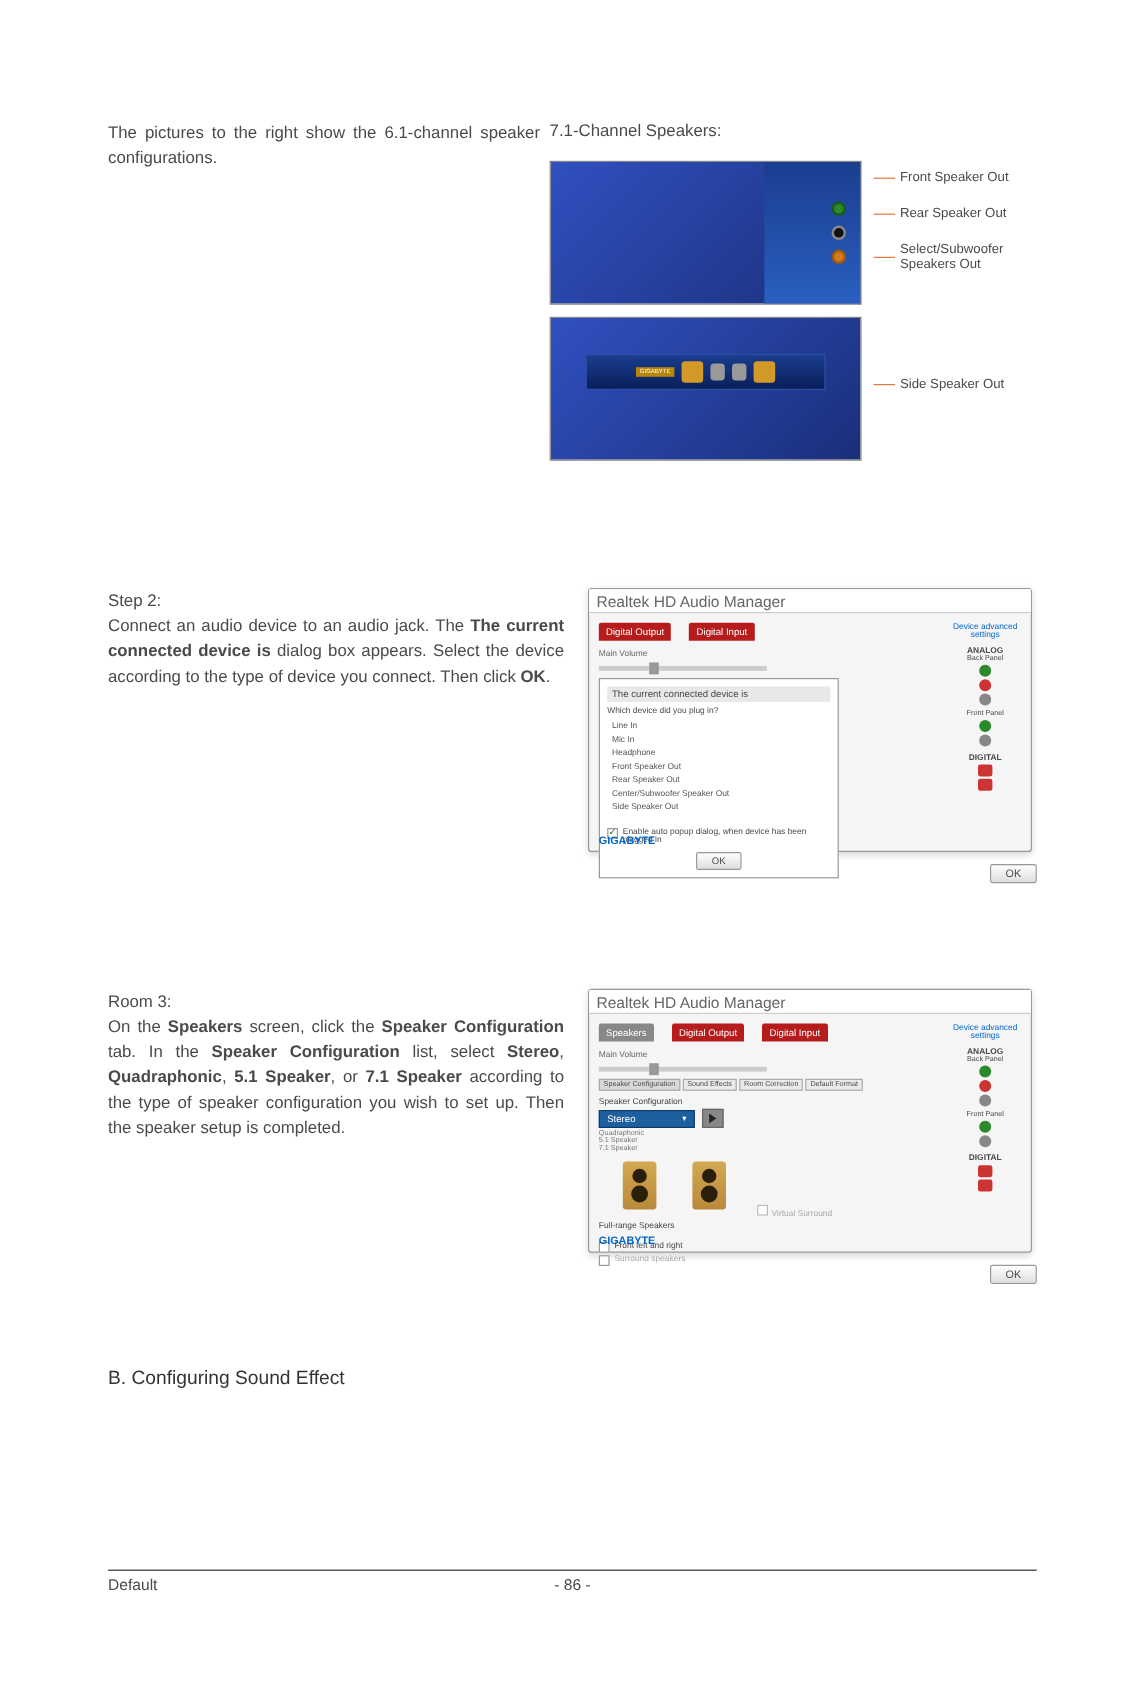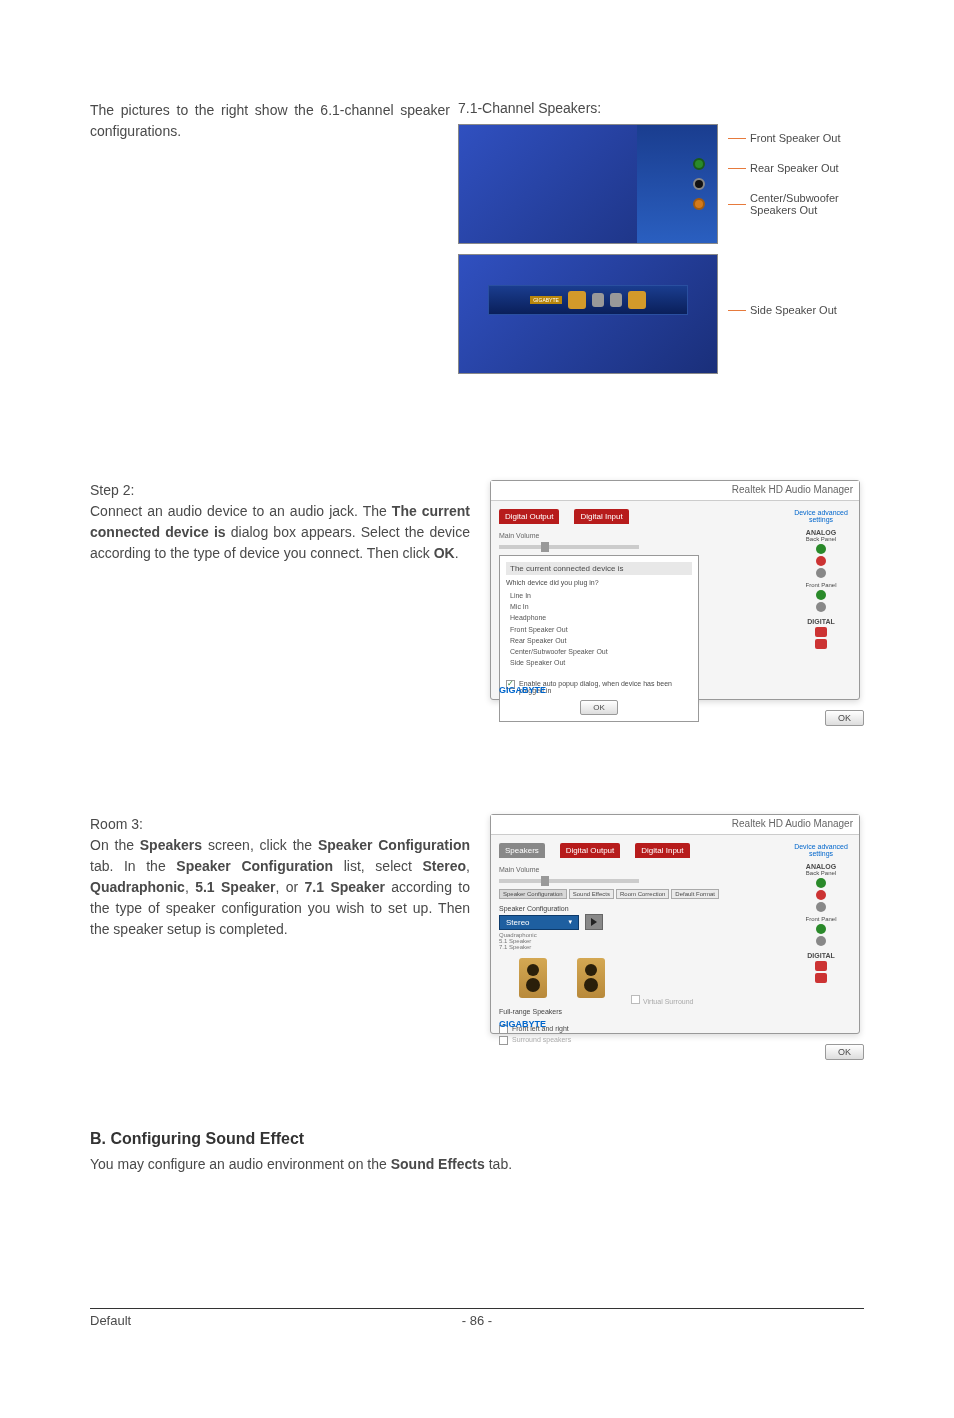--- a/index.html
+++ b/index.html
@@ -22,21 +22,21 @@
       flex: 0 0 360px;
       font-size: 14px;
       line-height: 1.5;
       text-align: justify;
     }
     .right-col {
       flex: 1;
     }
     .speaker-label {
       font-size: 14px;
-      margin-bottom: 8px;
+      margin-bottom: 18px;
     }
     .image-row {
       display: flex;
       align-items: flex-start;
       gap: 10px;
       margin-bottom: 8px;
     }
     .ui-image {
       background: linear-gradient(135deg, #3050c0, #1a2f7a);
       border: 1px solid #888;
@@ -91,24 +91,23 @@
       background: #f5f5f5;
       border: 1px solid #999;
       border-radius: 3px;
       position: relative;
       box-shadow: 0 2px 6px rgba(0,0,0,0.15);
     }
     .dialog-header {
       height: 20px;
       background: #fff;
       border-bottom: 1px solid #ccc;
-      font-size: 10px;
+      font-size: 13px;
       padding: 3px 6px;
       color: #666;
-      text-align: right;
     }
     .dialog-body {
       padding: 8px;
       position: relative;
       height: calc(100% - 20px);
     }
     .tab-row {
       display: flex;
       gap: 15px;
       margin-bottom: 8px;
@@ -185,21 +184,21 @@
       left: 8px;
       font-size: 9px;
       font-weight: bold;
       color: #0066cc;
     }
     .section-b {
       margin-top: 70px;
     }
     .heading-b {
       font-size: 16px;
-      font-weight: bold;
+      font-weight: normal;
       color: #333;
       margin-bottom: 6px;
     }
     .body-text {
       font-size: 14px;
       line-height: 1.5;
     }
     .footer {
       position: absolute;
       bottom: 90px;
@@ -373,21 +372,21 @@
           <div class="anno-group">
               <div class="anno-tick"></div>
               <span>Front Speaker Out</span>
             </div>
           <div class="anno-group">
               <div class="anno-tick"></div>
               <span>Rear Speaker Out</span>
             </div>
           <div class="anno-group">
               <div class="anno-tick"></div>
-              <div><span>Center/Subwoofer</span><br><span>Speakers Out</span></div>
+              <div><span>Select/Subwoofer</span><br><span>Speakers Out</span></div>
             </div>
         </div>
       </div>
       <div class="image-row" style="margin-top:10px;">
         <div class="ui-image ui-image-2">
           <div class="motherboard-strip">
             <span class="gigabyte-chip">GIGABYTE</span>
             <div class="mb-port"></div>
             <div class="mb-port small"></div>
             <div class="mb-port small"></div>
@@ -535,23 +534,20 @@
           </div>
           <div class="logo-area">GIGABYTE</div>
         </div>
       </div>
       <div style="text-align:right;margin-top:4px;"><span class="ok-btn" style="font-size:9px;">OK</span></div>
     </div>
   </div>
 
   <div class="section-b">
     <div class="heading-b">B. Configuring Sound Effect</div>
-    <div class="body-text">
-      <span>You may configure an audio environment on the </span><b>Sound Effects</b><span> tab.</span>
-    </div>
   </div>
 
 </div>
 
 <div class="footer">
   <span>Default</span>
   <span class="footer-center">- 86 -</span>
 </div>
 
 </body></html>

